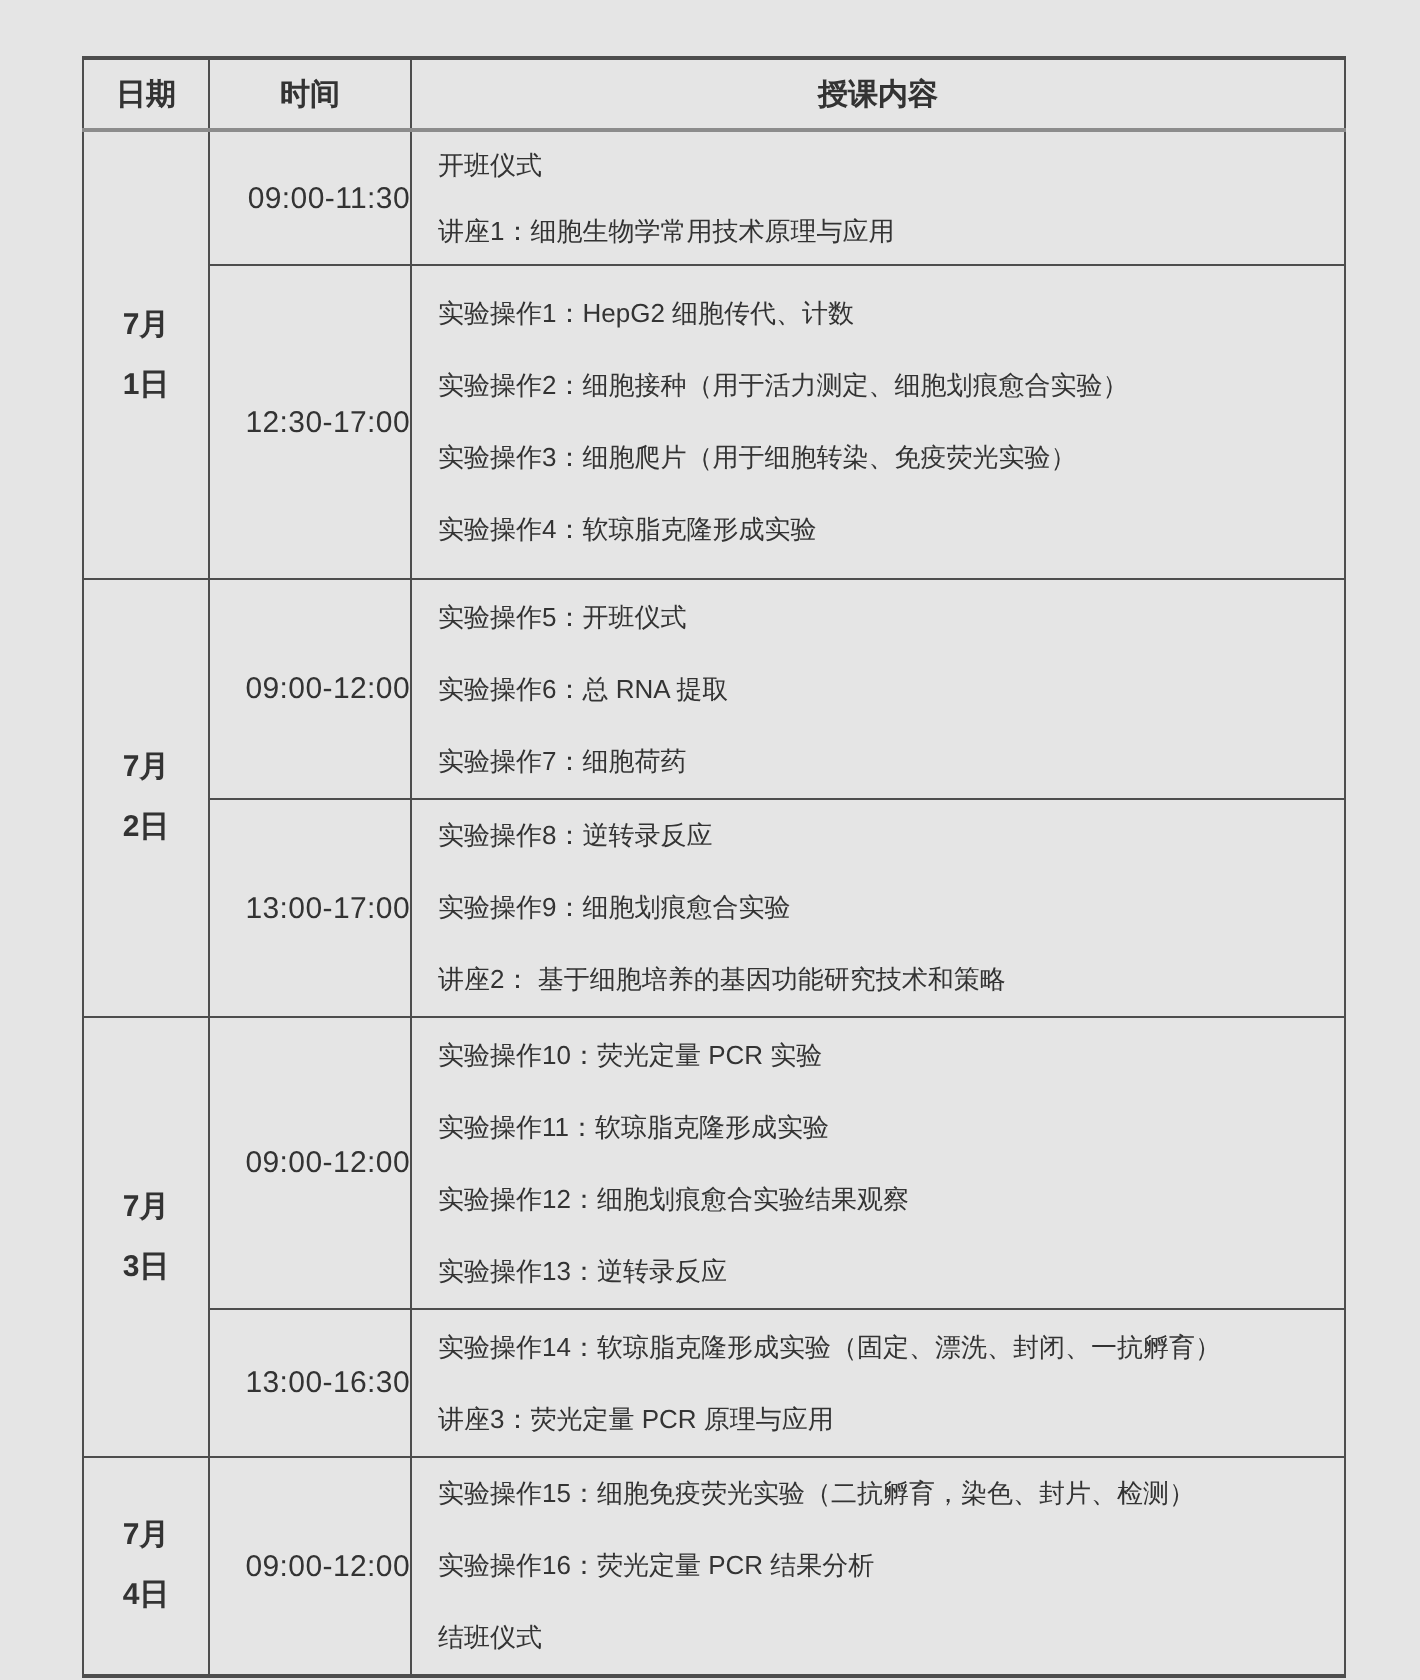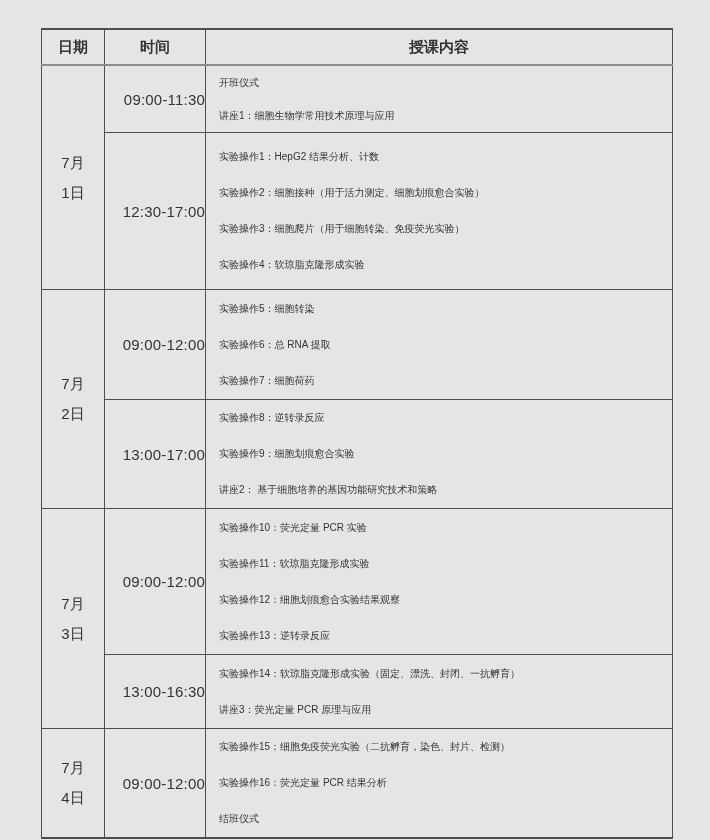--- a/index.html
+++ b/index.html
@@ -47,30 +47,30 @@
   tr.r3 { height: 110px; }
   tr.r4 { height: 105px; }
   tr.r5 { height: 146px; }
   tr.r6 { height: 74px; }
   tr.r7 { height: 108px; }
   td.date {
     text-align: center;
     vertical-align: middle;
     font-size: 15px;
   }
-  td.date .dline { line-height: 30px; }
+  td.date .dline { line-height: 30px; font-weight: bold; }
   td.time {
     text-align: right;
     vertical-align: middle;
     font-size: 15px;
     letter-spacing: 0.2px;
   }
   td.content {
     vertical-align: middle;
-    font-size: 10px;
+    font-size: 13px;
   }
   td.content .cline {
     line-height: 36px;
     padding-left: 13px;
     white-space: nowrap;
     overflow: hidden;
   }
   tr.r1 td.content .cline { line-height: 33px; }
 </style>
 </head>
@@ -98,35 +98,35 @@
       </td>
       <td class="time">09:00-11:30</td>
       <td class="content">
         <div class="cline">开班仪式</div>
         <div class="cline">讲座1：细胞生物学常用技术原理与应用</div>
       </td>
     </tr>
     <tr class="r2">
       <td class="time">12:30-17:00</td>
       <td class="content">
-        <div class="cline">实验操作1：HepG2 结果分析、计数</div>
+        <div class="cline">实验操作1：HepG2 细胞传代、计数</div>
         <div class="cline">实验操作2：细胞接种（用于活力测定、细胞划痕愈合实验）</div>
         <div class="cline">实验操作3：细胞爬片（用于细胞转染、免疫荧光实验）</div>
         <div class="cline">实验操作4：软琼脂克隆形成实验</div>
       </td>
     </tr>
 
     <tr class="r3">
       <td class="date" rowspan="2">
         <div class="dline">7月</div>
         <div class="dline">2日</div>
       </td>
       <td class="time">09:00-12:00</td>
       <td class="content">
-        <div class="cline">实验操作5：细胞转染</div>
+        <div class="cline">实验操作5：开班仪式</div>
         <div class="cline">实验操作6：总 RNA 提取</div>
         <div class="cline">实验操作7：细胞荷药</div>
       </td>
     </tr>
     <tr class="r4">
       <td class="time">13:00-17:00</td>
       <td class="content">
         <div class="cline">实验操作8：逆转录反应</div>
         <div class="cline">实验操作9：细胞划痕愈合实验</div>
         <div class="cline">讲座2： 基于细胞培养的基因功能研究技术和策略</div>

